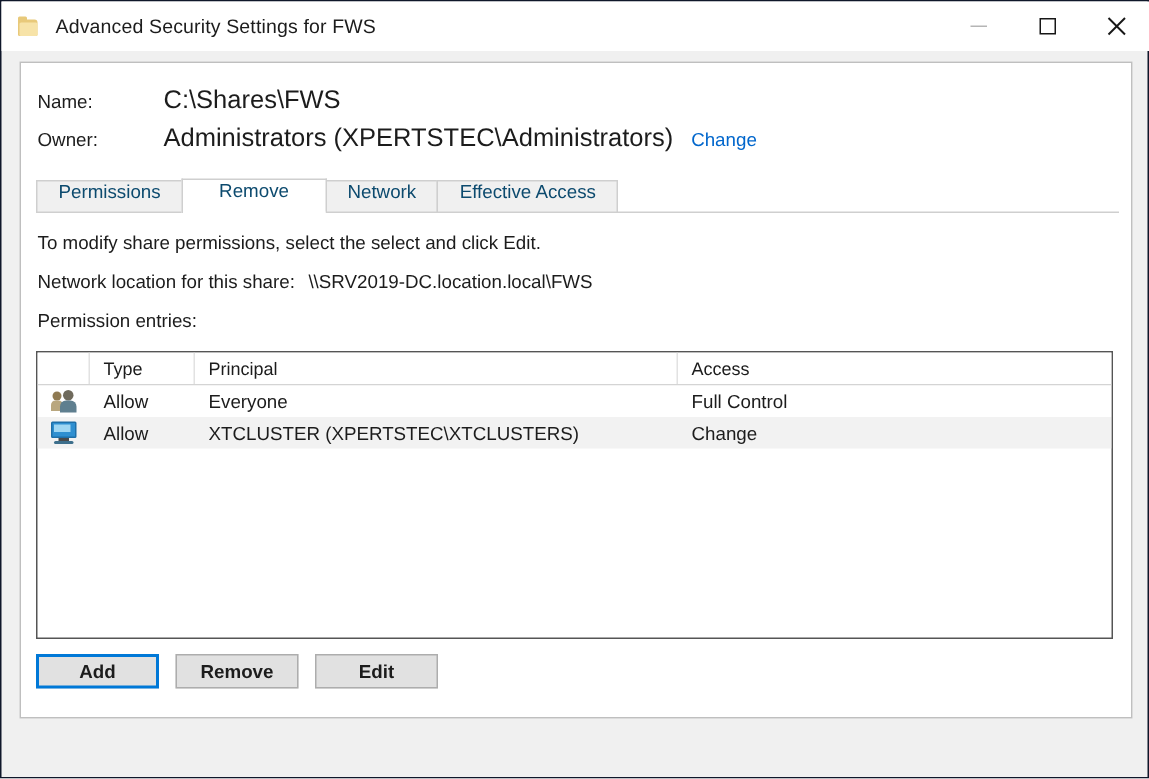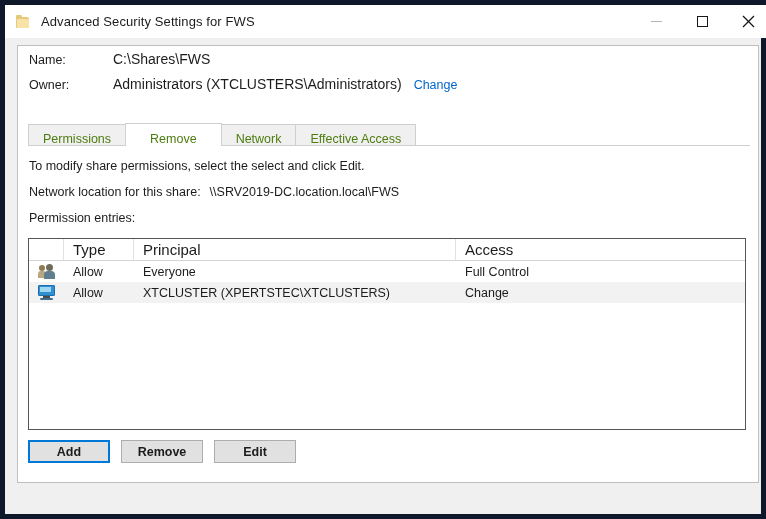--- a/index.html
+++ b/index.html
@@ -15,21 +15,21 @@
     color: #000000;
     overflow: hidden;
   }
 
   .window {
     position: relative;
     width: 766px;
     height: 519px;
     background: #f0f0f0;
     box-sizing: border-box;
-    border: 5px solid #0f172a;
+    border: 1px solid #0f172a;
   }
 
   
   .titlebar {
     position: absolute;
     left: 0; top: 0;
     width: 766px;
     height: 33px;
     background: #ffffff;
     display: flex;
@@ -106,36 +106,36 @@
     height: 438px;
     background: #ffffff;
     border: 1px solid #bfbfbf;
     box-sizing: border-box;
   }
 
   
   .info-rows {
     position: absolute;
     left: 11px;
-    top: 5px;
+    top: 15px;
     width: 700px;
   }
   .info-row {
     display: flex;
     align-items: baseline;
     height: 25px;
   }
   .info-label {
     width: 84px;
     font-size: 12.5px;
     color: #1c1c1c;
     flex: none;
   }
   .info-value {
-    font-size: 14px;
+    font-size: 17px;
     color: #1c1c1c;
     white-space: nowrap;
   }
   .change-link {
     font-size: 12.5px;
     color: #0066cc;
     margin-left: 12px;
     cursor: pointer;
     white-space: nowrap;
   }
@@ -150,24 +150,24 @@
     display: flex;
     align-items: flex-end;
   }
   .tab {
     height: 22px;
     background: #f0f0f0;
     border: 1px solid #cfcfcf;
     border-bottom: none;
     box-sizing: border-box;
     display: flex;
-    align-items: flex-end;
+    align-items: flex-start;
     justify-content: center;
     font-size: 12.5px;
-    color: #4d7c0f;
+    color: #0c4a6e;
     margin-right: -1px;
     padding: 0 14px;
     position: relative;
     cursor: default;
   }
   .tab.active {
     background: #ffffff;
     border-color: #cfcfcf;
     height: 23px;
     z-index: 3;
@@ -222,21 +222,21 @@
     overflow: hidden;
   }
   .lb-header {
     display: flex;
     height: 22px;
     border-bottom: 1px solid #d4d4d4;
     box-sizing: border-box;
     background: #ffffff;
   }
   .lb-header .cell {
-    font-size: 15px;
+    font-size: 12px;
     color: #1c1c1c;
     display: flex;
     align-items: center;
     padding-left: 9px;
     box-sizing: border-box;
     border-right: 1px solid #e2e2e2;
     height: 21px;
   }
   .col-icon  { width: 35px; padding-left: 0 !important; }
   .col-type  { width: 70px; }
@@ -421,21 +421,21 @@
 
   <div class="content-panel">
 
     <div class="info-rows">
       <div class="info-row">
         <div class="info-label">Name:</div>
         <div class="info-value">C:\Shares\FWS</div>
       </div>
       <div class="info-row">
         <div class="info-label">Owner:</div>
-        <div class="info-value">Administrators (XTCLUSTERS\Administrators)</div>
+        <div class="info-value">Administrators (XPERTSTEC\Administrators)</div>
         <div class="change-link">Change</div>
       </div>
     </div>
 
     <div class="tab-underline"></div>
     <div class="tabstrip">
       <div class="tab">
         <span>Permissions</span>
       </div>
       <div class="tab active">

